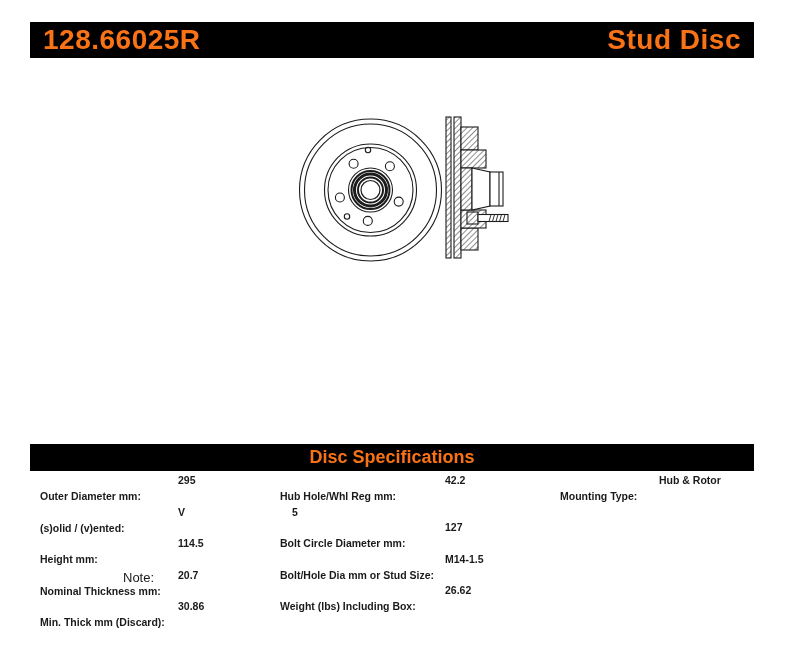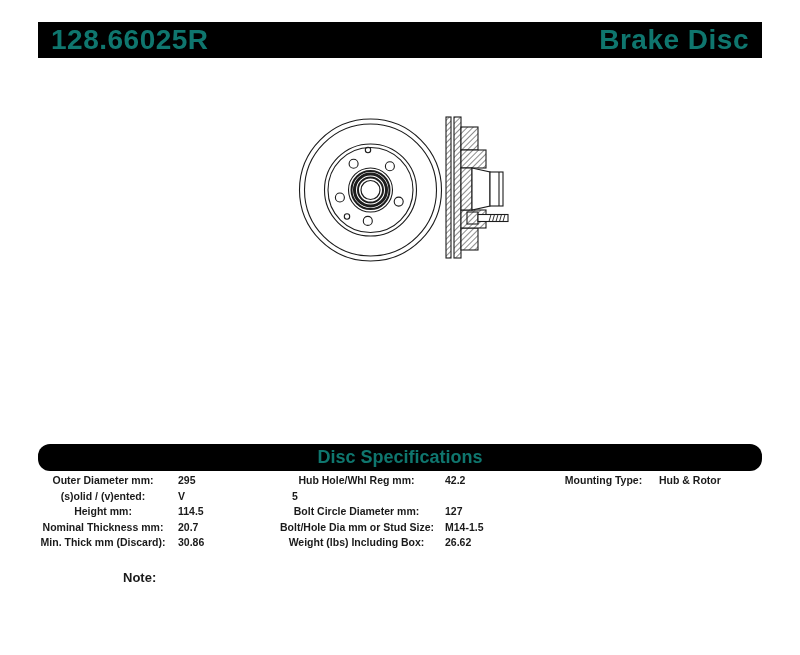--- a/index.html
+++ b/index.html
@@ -1,49 +1,49 @@
 <!DOCTYPE html>
 <html><head>
 <meta charset="utf-8">
 <style>
   html,body{margin:0;padding:0;background:#ffffff;}
   .page{
     position:relative;width:800px;height:655px;background:#ffffff;
     font-family:"Liberation Sans",sans-serif;color:#1a1a1a;overflow:hidden;
   }
   .bar{
-    position:absolute;left:38px;width:724px;background:#000000;color:#0f766e;
+    position:absolute;left:30px;width:724px;background:#000000;color:#f97316;
     font-weight:bold;box-sizing:border-box;
   }
   .bar-header{
     top:22px;height:36px;font-size:28px;letter-spacing:0.5px;
     display:flex;justify-content:space-between;align-items:center;padding:0 13px;
   }
   .bar-spec{
     top:444px;height:27px;font-size:18px;
-    display:flex;justify-content:center;align-items:center;border-radius:12px;
+    display:flex;justify-content:center;align-items:center;
   }
   .drawing{position:absolute;left:0;top:0;}
   .spec-col{position:absolute;top:473px;font-size:10.5px;font-weight:bold;}
   .spec-row{display:flex;line-height:15.5px;white-space:nowrap;}
-  .spec-label{text-align:center;}
+  .spec-label{text-align:left;margin-top:16px;}
   .spec-value{margin-left:12px;text-align:right;}
   .col-left{left:40px;}   .col-left  .spec-label{width:126px;}
   .col-mid{left:280px;}   .col-mid   .spec-label{width:153px;}
   .col-right{left:560px;} .col-right .spec-label{width:87px;}
-  .note{position:absolute;left:95px;top:571px;font-size:13px;font-weight:bold;line-height:14px;padding-left:28px;}
+  .note{position:absolute;left:95px;top:571px;font-size:13px;font-weight:normal;line-height:14px;padding-left:28px;}
 </style>
 </head>
 <body>
 
 <div class="page">
 
   <div class="bar bar-header">
     <span>128.66025R</span>
-    <span>Brake Disc</span>
+    <span>Stud Disc</span>
   </div>
 
   <svg class="drawing" width="800" height="655" viewBox="0 0 800 655">
     <defs>
       <pattern id="hatch" width="4" height="4" patternUnits="userSpaceOnUse" patternTransform="rotate(45)">
         <rect width="4" height="4" fill="#ffffff"></rect>
         <line x1="0" y1="0" x2="0" y2="4" stroke="#1c1c1c" stroke-width="1"></line>
       </pattern>
     </defs>
 

